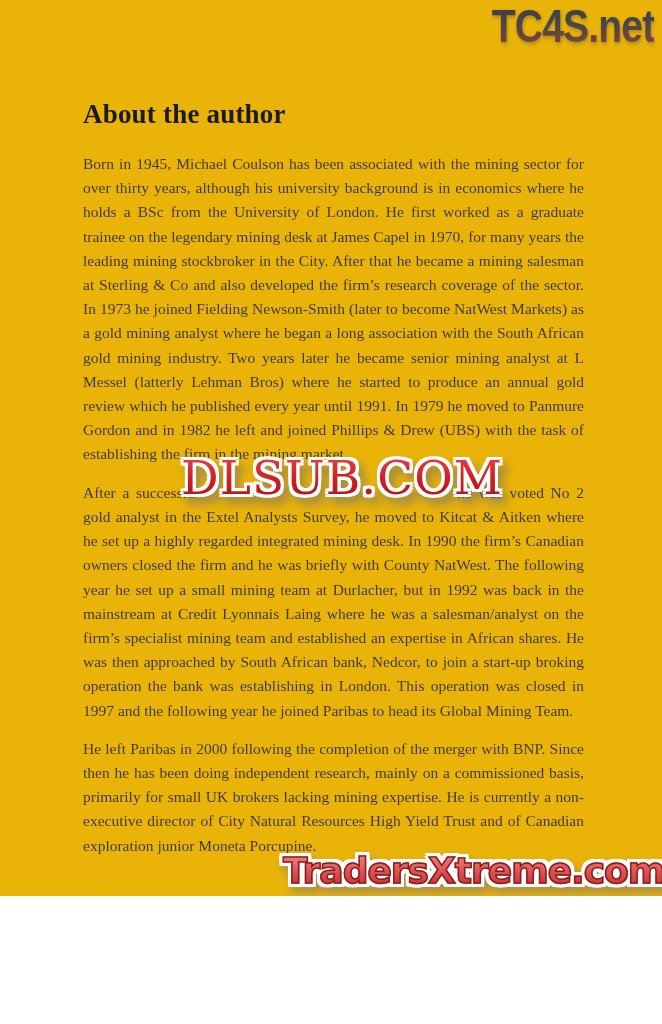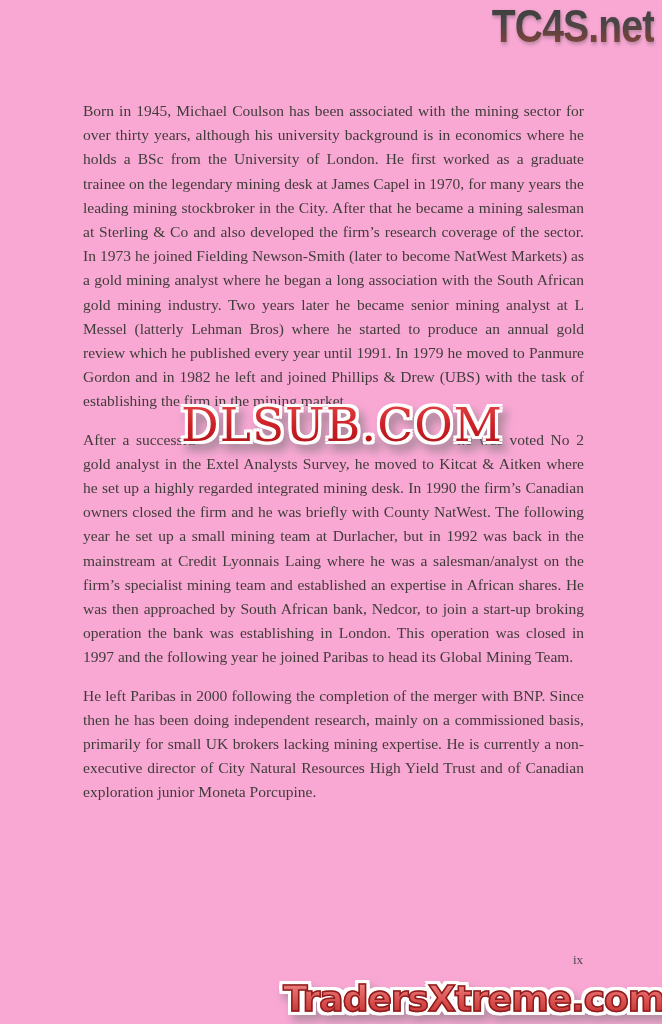--- a/index.html
+++ b/index.html
@@ -1,19 +1,19 @@
 <!DOCTYPE html>
 <html><head>
 <meta charset="utf-8">
 <style>
   html,body{margin:0;padding:0;background:#ffffff;}
   .page{
     position:relative;
-    width:662px;height:1024px;
-    background:#f9a8d4;
+    width:662px;height:896px;
+    background:#eab308;
     overflow:hidden;
     font-family:"Liberation Serif", serif;
   }
 
   
   .wm-tc4s{
     position:absolute;top:3px;right:8px;
     font-family:"Liberation Sans", sans-serif;
     font-weight:bold;font-size:46px;line-height:1;
     letter-spacing:-1px;
@@ -98,20 +98,21 @@
 </style>
 </head>
 <body>
 
 <div class="page">
 
   <div class="wm-tc4s">TC4S.net</div>
 
   <div class="content">
 
+    <h1 class="page-title">About the author</h1>
 
     <p class="body-par">Born in 1945, Michael Coulson has been associated with the mining sector for over thirty years, although his university background is in economics where he holds a BSc from the University of London. He first worked as a graduate trainee on the legendary mining desk at James Capel in 1970, for many years the leading mining stockbroker in the City. After that he became a mining salesman at Sterling &amp; Co and also developed the firm’s research coverage of the sector. In 1973 he joined Fielding Newson-Smith (later to become NatWest Markets) as a gold mining analyst where he began a long association with the South African gold mining industry. Two years later he became senior mining analyst at L Messel (latterly Lehman Bros) where he started to produce an annual gold review which he published every year until 1991. In 1979 he moved to Panmure Gordon and in 1982 he left and joined Phillips &amp; Drew (UBS) with the task of establishing the firm in the mining market.</p>
 
     <p class="body-par p2"><span>After a successfu</span><span class="wm-gap"></span><span>he was voted No 2 gold analyst in the Extel Analysts Survey, he moved to Kitcat &amp; Aitken where he set up a highly regarded integrated mining desk. In 1990 the firm’s Canadian owners closed the firm and he was briefly with County NatWest. The following year he set up a small mining team at Durlacher, but in 1992 was back in the mainstream at Credit Lyonnais Laing where he was a salesman/analyst on the firm’s specialist mining team and established an expertise in African shares. He was then approached by South African bank, Nedcor, to join a start-up broking operation the bank was establishing in London. This operation was closed in 1997 and the following year he joined Paribas to head its Global Mining Team.</span><span class="wm-dlsub">DLSUB.COM</span></p>
 
     <p class="body-par">He left Paribas in 2000 following the completion of the merger with BNP. Since then he has been doing independent research, mainly on a commissioned basis, primarily for small UK brokers lacking mining expertise. He is currently a non-executive director of City Natural Resources High Yield Trust and of Canadian exploration junior Moneta Porcupine.</p>
 
   </div>
 
   <div class="page-number">ix</div>

